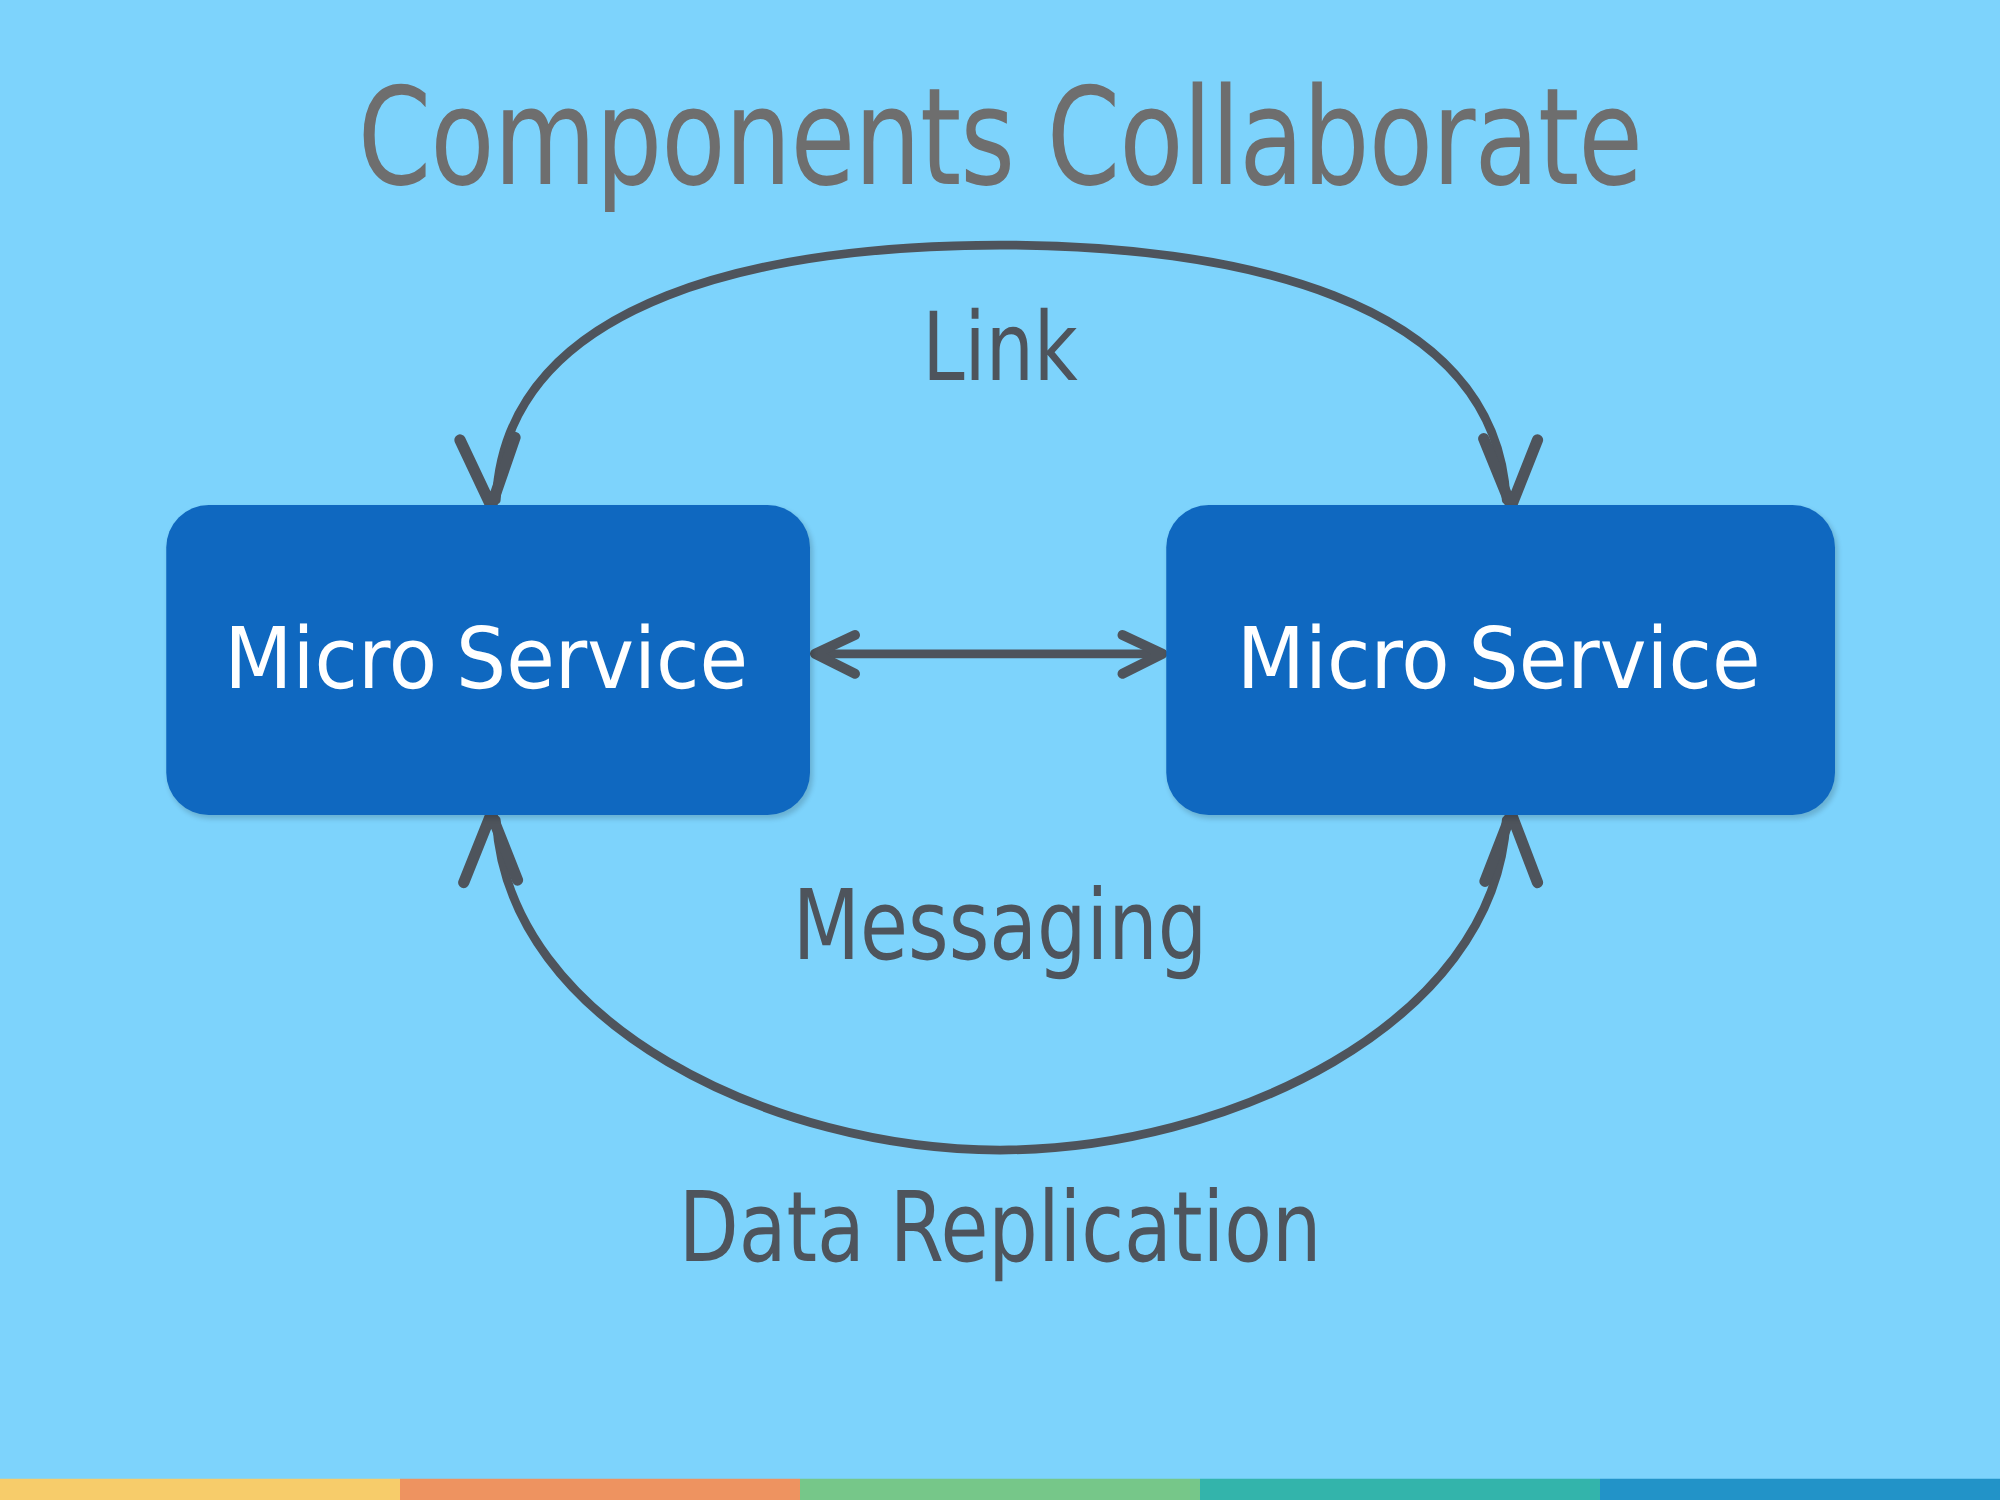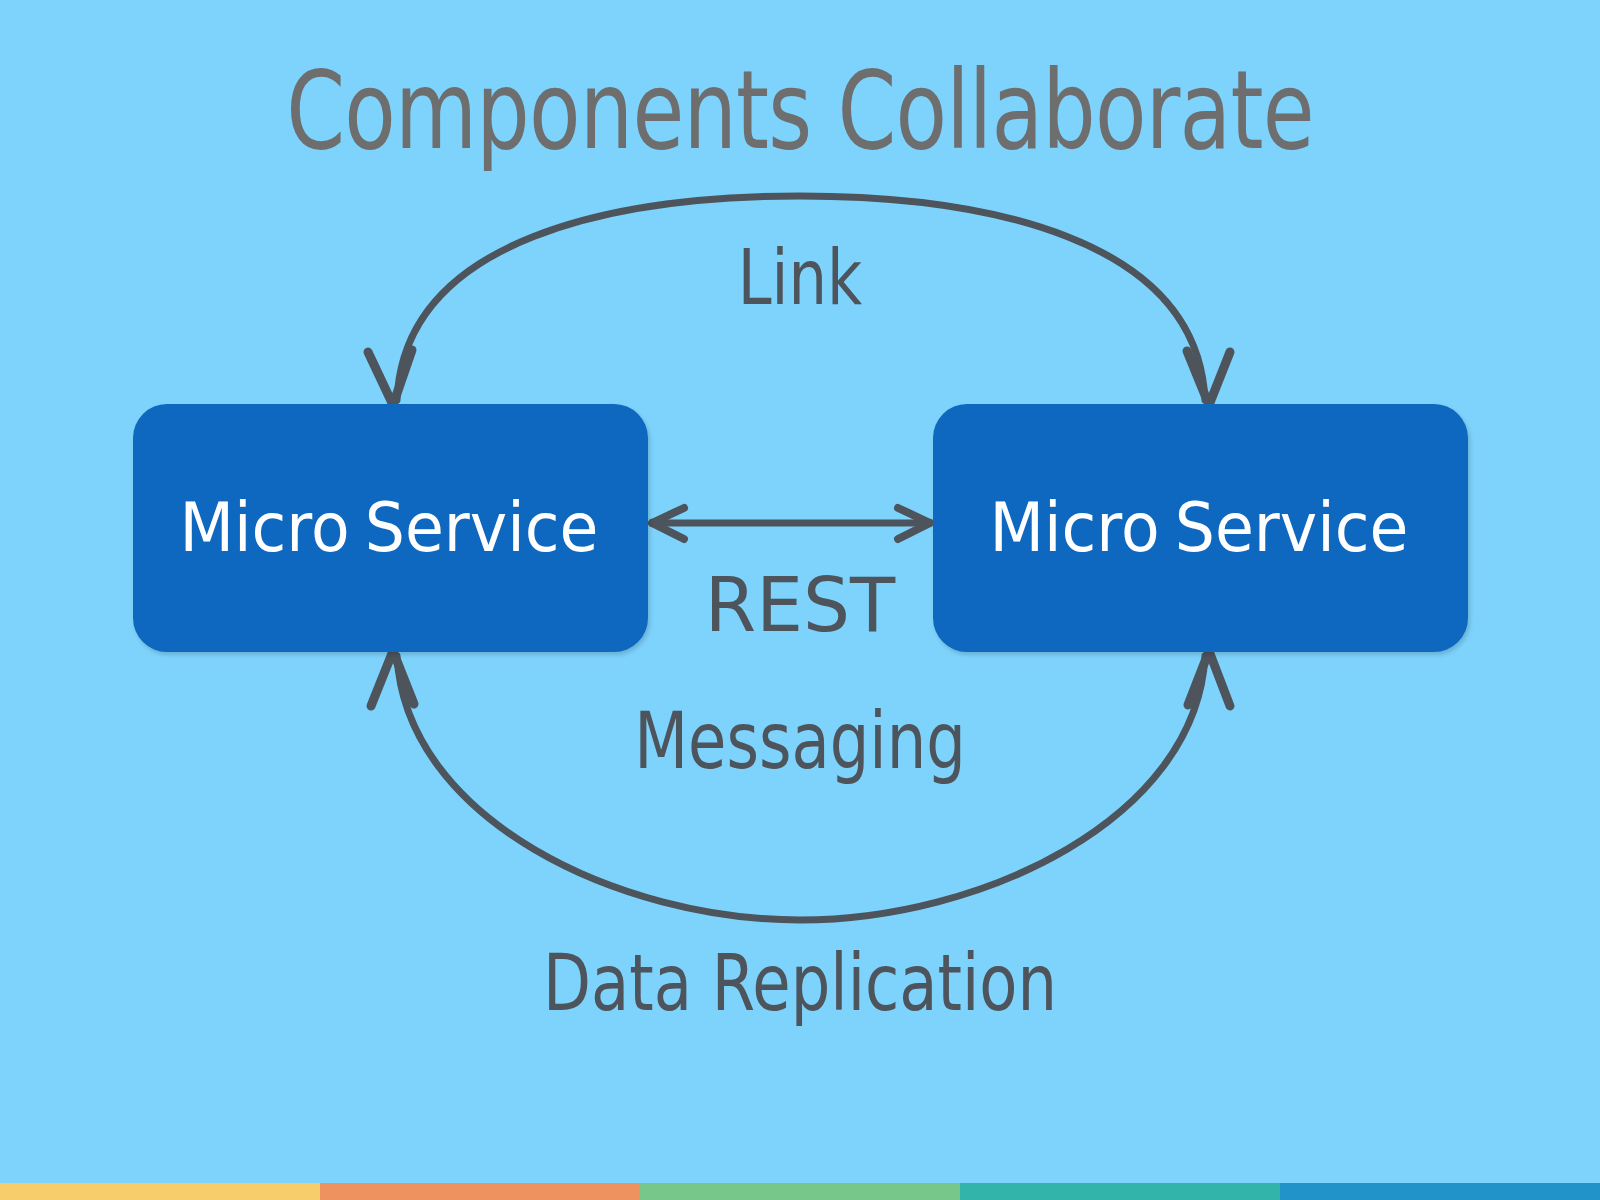--- a/index.html
+++ b/index.html
@@ -153,21 +153,20 @@
     <div class="line" style="color: rgb(255, 255, 255);">Service</div>
   </div>
 
   <div class="service-box" id="box-right" style="background: rgb(15, 104, 192);">
     <div class="line" style="color: rgb(255, 255, 255);">Micro</div>
     <div class="line" style="color: rgb(255, 255, 255);">Service</div>
   </div>
 
   <div class="edge-label condensed" id="label-link" style="color: rgb(78, 84, 92);">Link</div>
 
-  <div class="edge-label" id="label-rest" style="color: rgb(78, 84, 92);">REST</div>
 
   <div class="edge-label condensed" id="label-messaging" style="color: rgb(78, 84, 92);">Messaging</div>
 
   <div class="edge-label condensed" id="label-data-replication" style="color: rgb(78, 84, 92);">Data Replication</div>
 
   <div id="color-bar">
     <div class="seg" style="background: rgb(247, 204, 106);"></div>
     <div class="seg" style="background: rgb(238, 147, 96);"></div>
     <div class="seg" style="background: rgb(118, 199, 137);"></div>
     <div class="seg" style="background: rgb(51, 180, 171);"></div>

